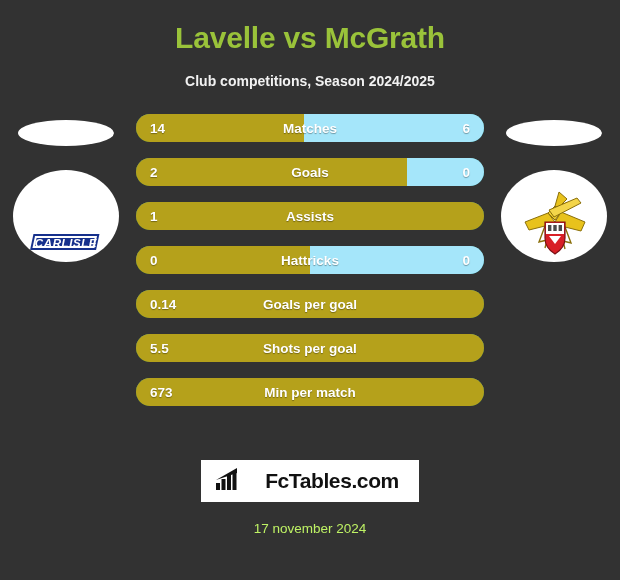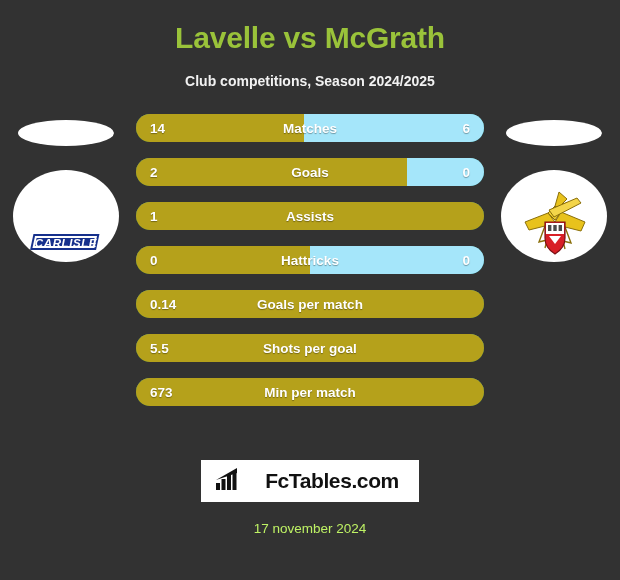--- a/index.html
+++ b/index.html
@@ -248,21 +248,21 @@
       <div class="fill-home" style="width:50%"></div>
       <div class="fill-away" style="width:50%"></div>
       <span class="val home">0</span>
       <span class="row-label">Hattricks</span>
       <span class="val away">0</span>
     </div>
 
     <div class="row">
       <div class="fill-home" style="width:100%"></div>
       <span class="val home">0.14</span>
-      <span class="row-label">Goals per match</span>
+      <span class="row-label">Goals per goal</span>
     </div>
 
     <div class="row">
       <div class="fill-home" style="width:100%"></div>
       <span class="val home">5.5</span>
       <span class="row-label">Shots per goal</span>
     </div>
 
     <div class="row">
       <div class="fill-home" style="width:100%"></div>

